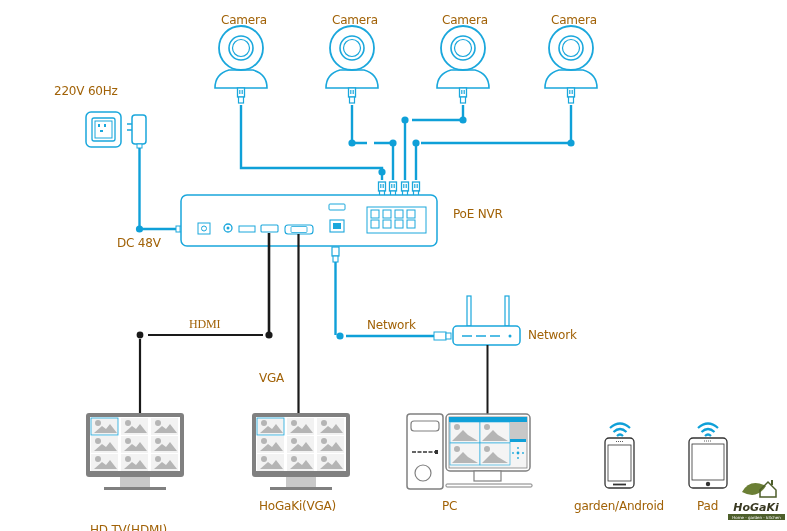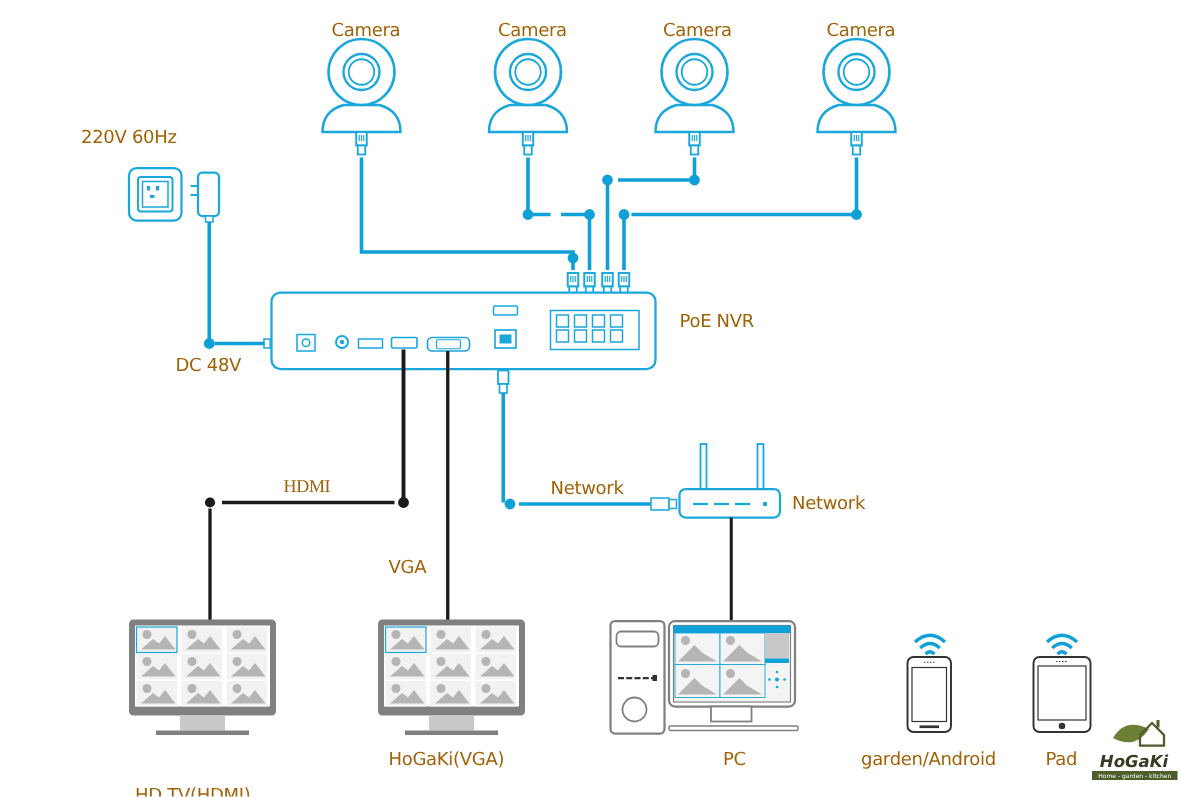--- a/index.html
+++ b/index.html
@@ -268,16 +268,16 @@
 <span class="lbl" style="left:117px;top:236px;">DC 48V</span>
 <span class="lbl" style="left:453px;top:207px;">PoE NVR</span>
 
 <span class="lbl" style="left:189px;top:317px;font-family:Liberation Serif, serif;">HDMI</span>
 <span class="lbl" style="left:259px;top:371px;text-align:center;">VGA</span>
 <span class="lbl" style="left:367px;top:318px;">Network</span>
 <span class="lbl" style="left:528px;top:328px;">Network</span>
 
 <span class="lbl" style="left:90px;top:523px;">HD TV(HDMI)</span>
 <span class="lbl" style="left:259px;top:499px;">HoGaKi(VGA)</span>
-<span class="lbl" style="left:482px;top:499px;">PC</span>
+<span class="lbl" style="left:442px;top:499px;">PC</span>
 <span class="lbl" style="left:574px;top:499px;">garden/Android</span>
 <span class="lbl" style="left:697px;top:499px;">Pad</span>
 </div>
 
 </body></html>

